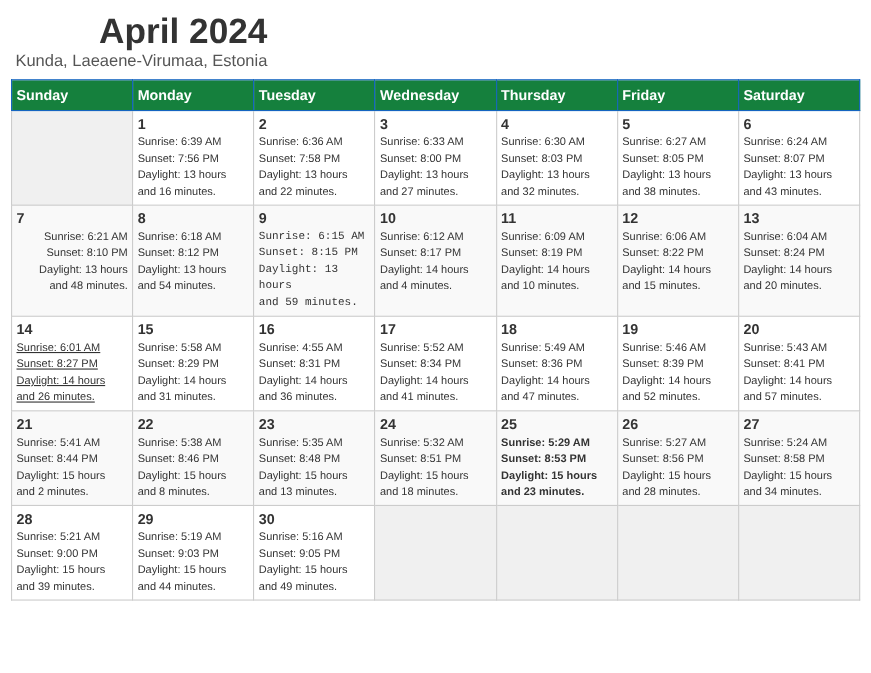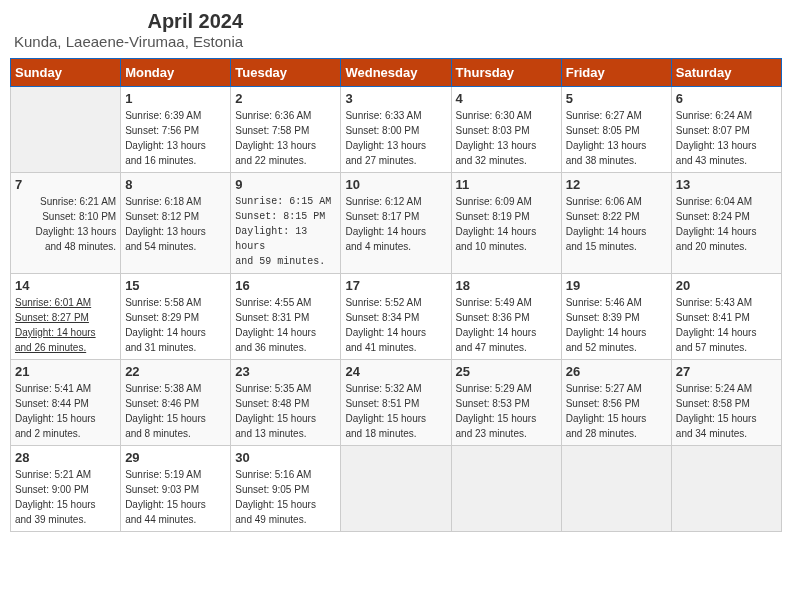--- a/index.html
+++ b/index.html
@@ -19,35 +19,35 @@
     }
     .logo {
       display: flex;
       flex-direction: column;
       align-items: flex-start;
     }
     .title-area {
       text-align: right;
     }
     .month-title {
-      font-size: 20px;
+      font-size: 32px;
       font-weight: bold;
       color: #333;
     }
     .location-title {
       font-size: 15px;
       color: #555;
     }
     table {
       width: 100%;
       border-collapse: collapse;
       table-layout: fixed;
     }
     thead tr th {
-      background-color: #c2410c;
+      background-color: #15803d;
       color: #fff;
       font-size: 13px;
       font-weight: bold;
       padding: 6px 4px;
       text-align: left;
       border: 1px solid #1565c0;
     }
     tbody tr td {
       border: 1px solid #ccc;
       vertical-align: top;
@@ -269,21 +269,21 @@
         </td>
         <td>
           <span class="day-num">24</span>
           <div class="day-info" style="white-space: pre-line;">Sunrise: 5:32 AM
 Sunset: 8:51 PM
 Daylight: 15 hours
 and 18 minutes.</div>
         </td>
         <td>
           <span class="day-num">25</span>
-          <div class="day-info" style="white-space: pre-line;">Sunrise: 5:29 AM
+          <div class="day-info" style="white-space: pre-line; font-weight: bold;">Sunrise: 5:29 AM
 Sunset: 8:53 PM
 Daylight: 15 hours
 and 23 minutes.</div>
         </td>
         <td>
           <span class="day-num">26</span>
           <div class="day-info" style="white-space: pre-line;">Sunrise: 5:27 AM
 Sunset: 8:56 PM
 Daylight: 15 hours
 and 28 minutes.</div>

